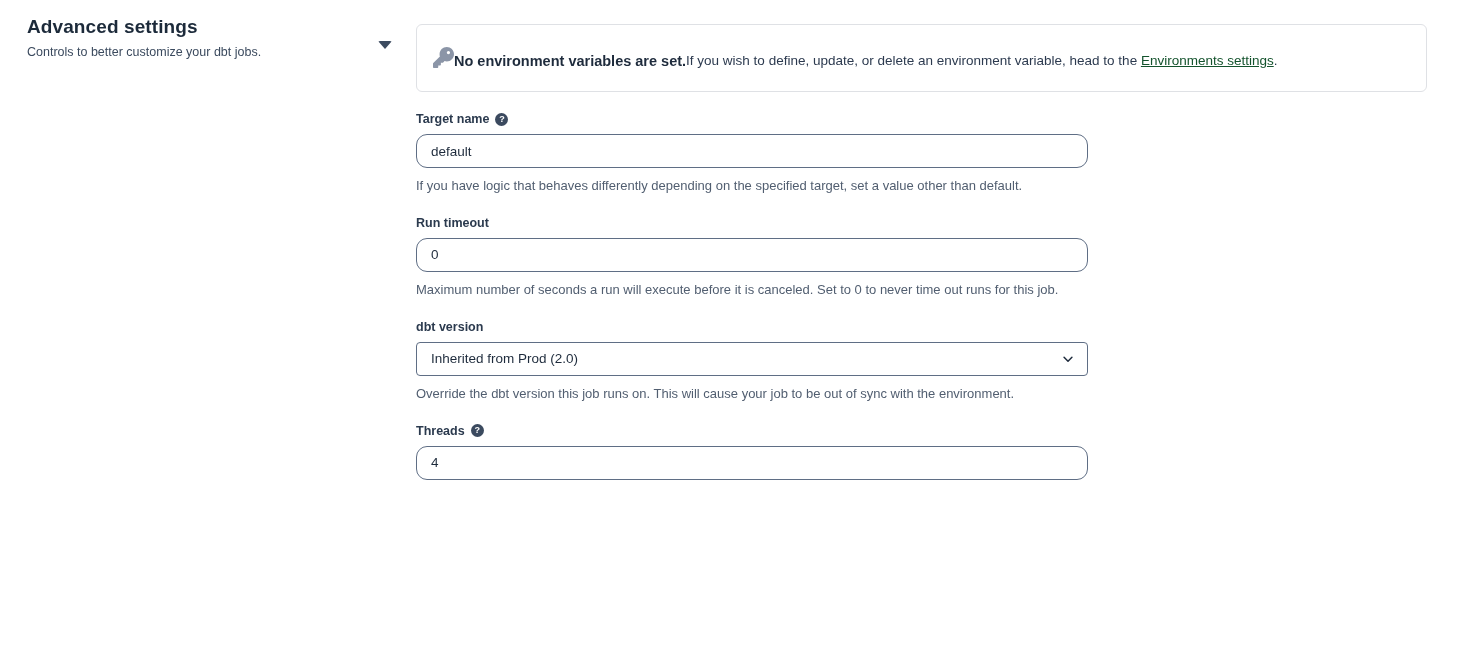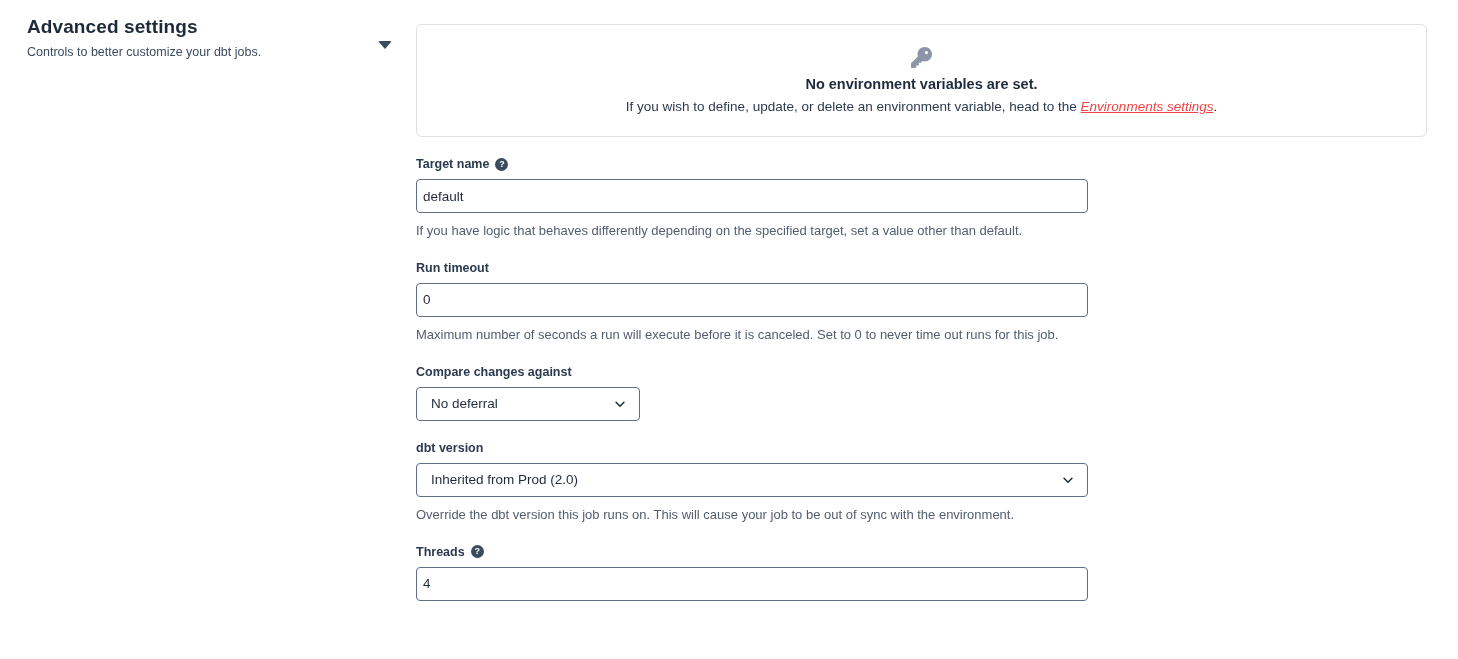--- a/index.html
+++ b/index.html
@@ -28,44 +28,44 @@
   }
 
   
   .right-col { position: absolute; left: 416px; top: 24px; width: 1011px; }
 
   .env-card {
     width: 100%;
     border: 1px solid #dfe1e5;
     border-radius: 6px;
     padding: 20px 16px 22px 16px;
-    display: flex; flex-direction: column; align-items: center;
+    display: flex; flex-direction: row; align-items: center;
     background: #ffffff;
   }
   .env-card .key-wrap { height: 24px; display: flex; align-items: center; justify-content: center; }
   .env-card .card-title { margin-top: 7px; font-size: 14.5px; font-weight: 700; color: #1e2b3c; }
   .env-card .card-message { margin-top: 7px; font-size: 13.5px; color: #2c3a4f; }
-  .env-card a.env-link { color: #ef4444; text-decoration: underline; cursor: pointer; font-style: italic; }
+  .env-card a.env-link { color: #14532d; text-decoration: underline; cursor: pointer; }
 
   
   .form { width: 672px; margin-top: 20px; }
   .form-group { margin-bottom: 20px; }
   .field-label-row { display: flex; align-items: center; margin-bottom: 8px; }
   .field-label { font-size: 12.5px; font-weight: 700; color: #2b3a4e; }
   .help-icon {
     display: inline-flex; align-items: center; justify-content: center;
     width: 13px; height: 13px; margin-left: 6px;
     border-radius: 50%; background: #3b4a5f;
     color: #ffffff; font-size: 9px; font-weight: 700; line-height: 1;
     cursor: pointer;
   }
   .text-input {
     width: 100%; height: 34px;
-    border: 1px solid #5f6e85; border-radius: 4px;
-    padding: 0 6px;
+    border: 1px solid #5f6e85; border-radius: 11px;
+    padding: 0 14px;
     font-family: "Liberation Sans", sans-serif;
     font-size: 13.5px; color: #1e2b3c;
     background: #ffffff; outline: none;
   }
   .helper-text { margin-top: 9px; font-size: 13px; color: #515e70; line-height: 1.45; max-width: 672px; }
 
   .select-box {
     position: relative; height: 34px;
     border: 1px solid #5f6e85; border-radius: 4px;
     background: #ffffff; cursor: pointer;
@@ -113,33 +113,20 @@
     </div>
 
     <div class="form-group">
       <div class="field-label-row">
         <span class="field-label">Run timeout</span>
       </div>
       <input class="text-input" type="text" value="0" style="">
       <div class="helper-text">Maximum number of seconds a run will execute before it is canceled. Set to 0 to never time out runs for this job.</div>
     </div>
 
-    <div class="form-group">
-      <div class="field-label-row">
-        <span class="field-label">Compare changes against</span>
-      </div>
-      <div class="select-box narrow">
-        <span>No deferral</span>
-        <span class="select-chevron">
-          <svg width="14" height="14" viewBox="0 0 16 16">
-              <path d="M3.5 6l4.5 4.5L12.5 6" stroke="#1e2b3c" stroke-width="1.7" fill="none" stroke-linecap="round" stroke-linejoin="round"></path>
-            </svg>
-        </span>
-      </div>
-    </div>
 
     <div class="form-group">
       <div class="field-label-row">
         <span class="field-label">dbt version</span>
       </div>
       <div class="select-box wide">
         <span>Inherited from Prod (2.0)</span>
         <span class="select-chevron">
           <svg width="14" height="14" viewBox="0 0 16 16">
               <path d="M3.5 6l4.5 4.5L12.5 6" stroke="#1e2b3c" stroke-width="1.7" fill="none" stroke-linecap="round" stroke-linejoin="round"></path>

